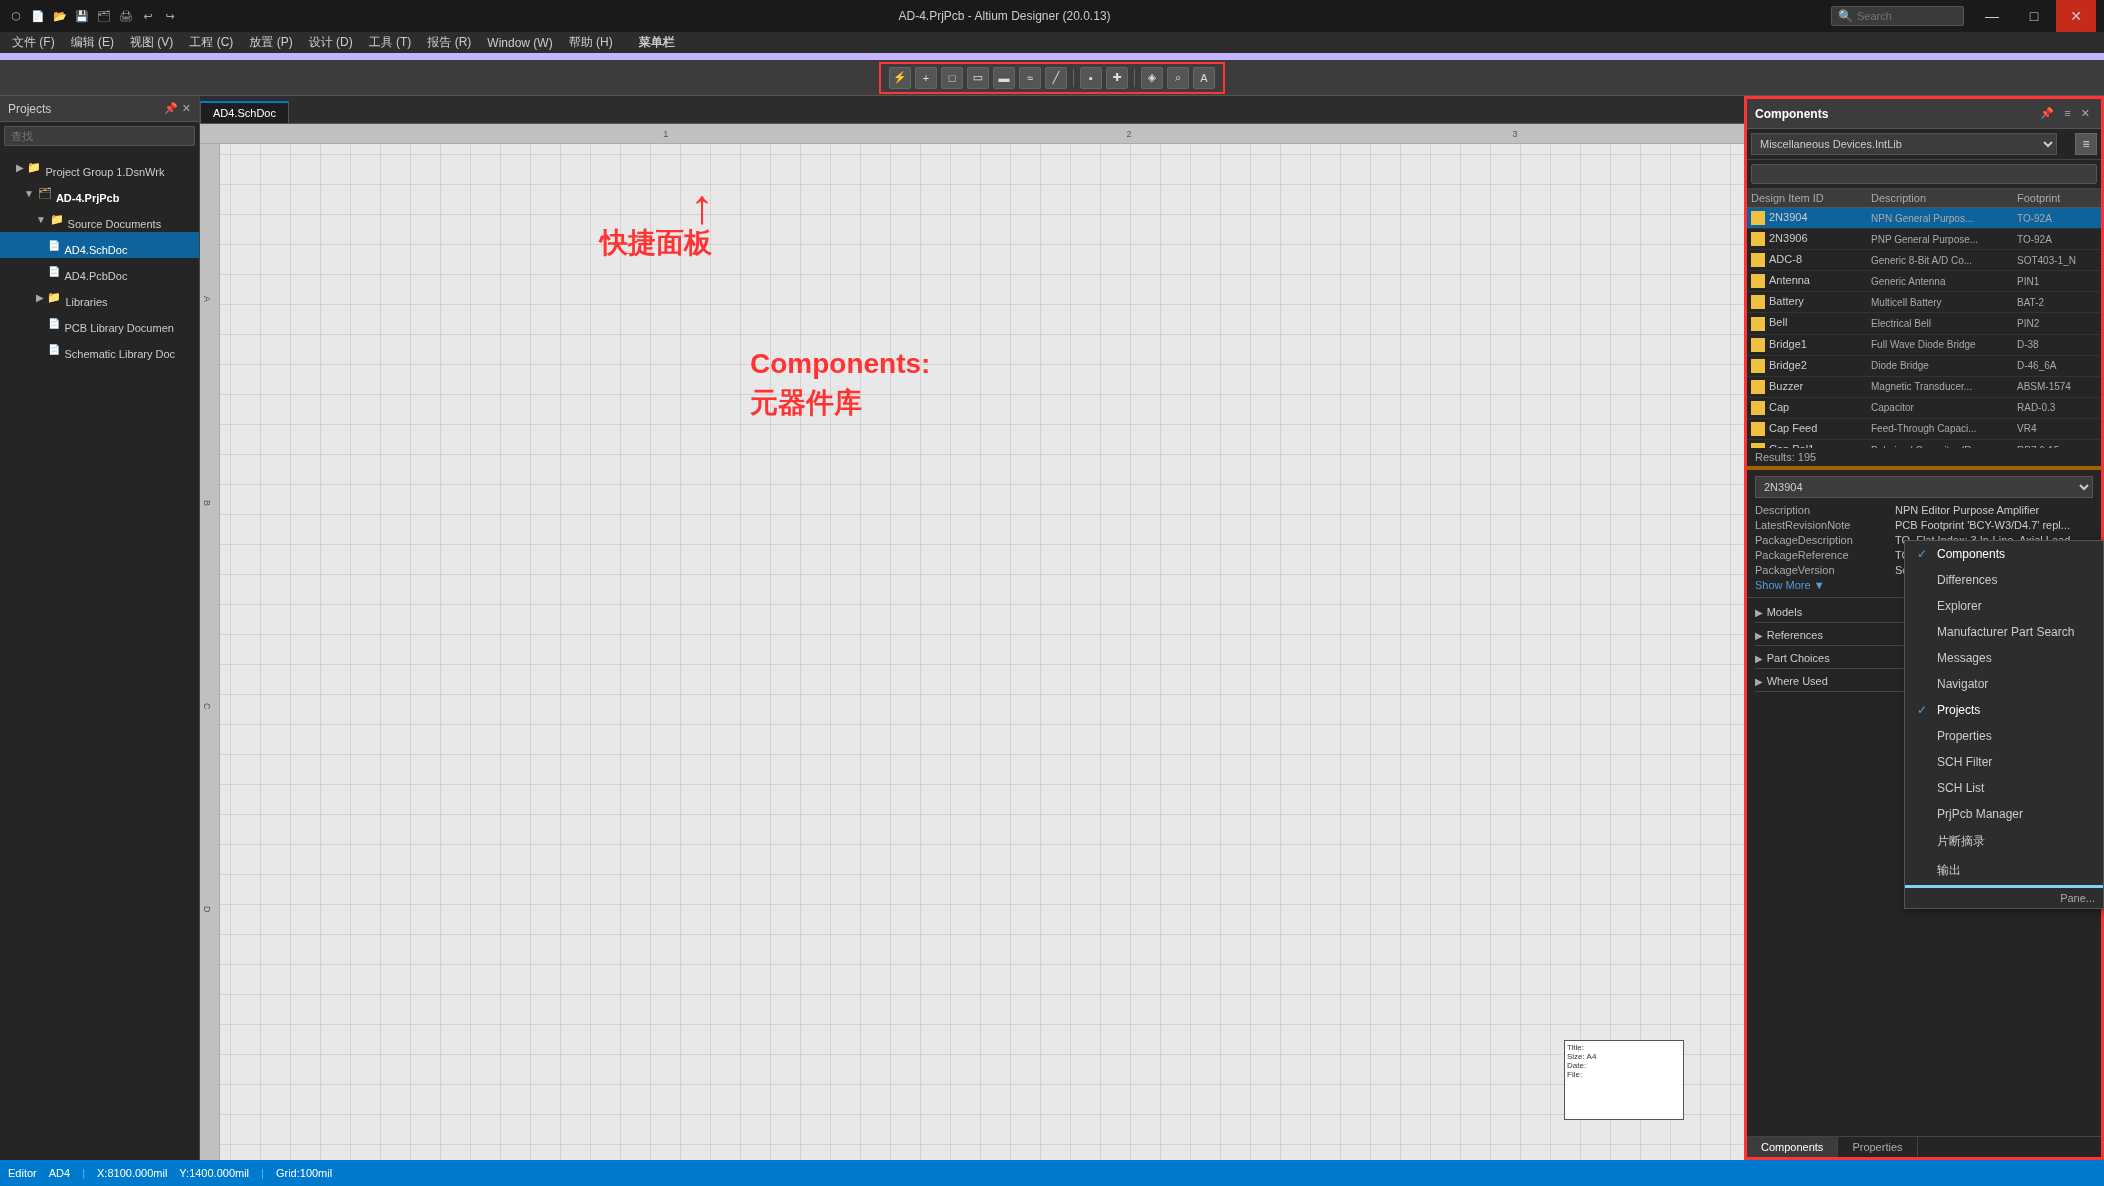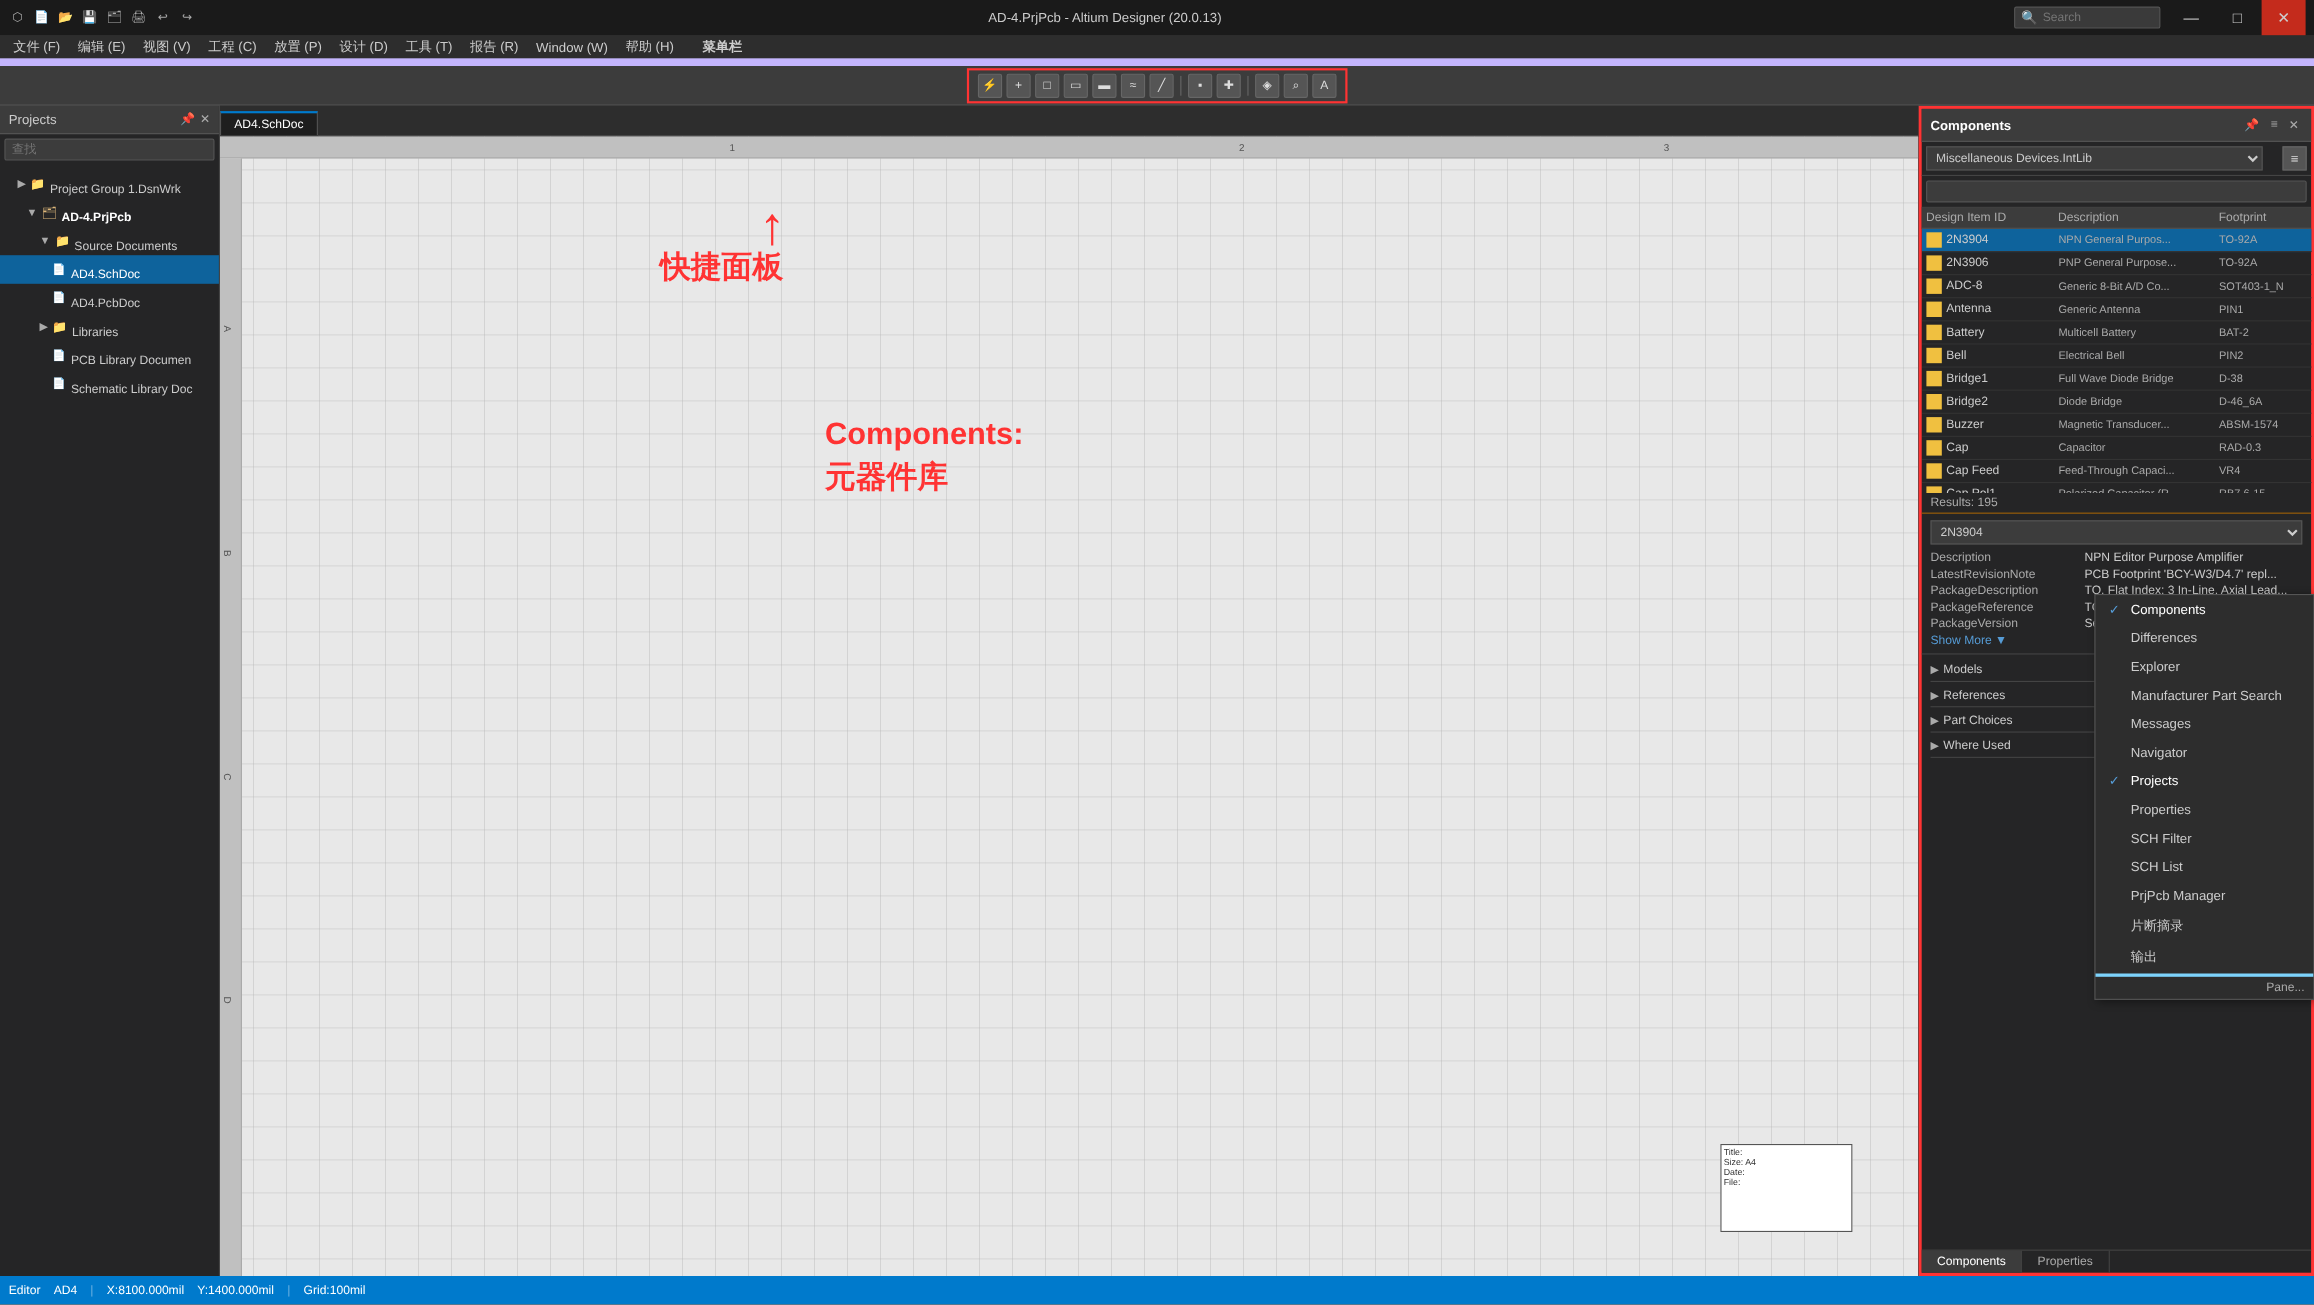--- a/index.html
+++ b/index.html
@@ -77,21 +77,21 @@
     #comp-search { padding: 4px; border-bottom: 1px solid #444; }
     #comp-search input { width: 100%; background: #3c3c3c; border: 1px solid #555; color: #ccc; padding: 3px 6px; font-size: 11px; outline: none; border-radius: 2px; }
     #comp-table-header { display: grid; grid-template-columns: 120px 1fr 80px; background: #3c3c3c; border-bottom: 1px solid #555; padding: 3px 4px; font-size: 11px; color: #aaa; }
     #comp-list { flex: 1; overflow-y: auto; max-height: 240px; }
     .comp-row { display: grid; grid-template-columns: 120px 1fr 80px; padding: 3px 4px; font-size: 11px; cursor: pointer; border-bottom: 1px solid #333; align-items: center; }
     .comp-row.selected { background: #0e639c; }
     .comp-icon { width: 14px; height: 14px; background: #f0c040; display: inline-block; margin-right: 4px; vertical-align: middle; }
     .comp-name { color: #ccc; }
     .comp-desc { color: #aaa; font-size: 10px; overflow: hidden; text-overflow: ellipsis; white-space: nowrap; }
     .comp-fp { color: #aaa; font-size: 10px; }
-    #results-count { padding: 3px 8px; font-size: 11px; color: #aaa; border-bottom: 1px solid #a16207; }
+    #results-count { padding: 3px 8px; font-size: 11px; color: #aaa; border-bottom: 4px solid #a16207; }
     #detail-panel { padding: 6px 8px; border-bottom: 1px solid #444; }
     #detail-selector { width: 100%; background: #3c3c3c; border: 1px solid #555; color: #ccc; padding: 3px 4px; font-size: 11px; outline: none; margin-bottom: 6px; }
     .detail-row { display: flex; margin-bottom: 3px; font-size: 11px; }
     .detail-key { color: #aaa; width: 140px; flex-shrink: 0; }
     .detail-val { color: #ccc; flex: 1; overflow: hidden; text-overflow: ellipsis; white-space: nowrap; }
     .show-more { color: #569cd6; cursor: pointer; font-size: 11px; margin-top: 3px; }
     #sections { padding: 4px 8px; }
     .section-header { padding: 4px 0; color: #ccc; cursor: pointer; font-size: 11px; display: flex; align-items: center; gap: 4px; border-bottom: 1px solid #444; margin-bottom: 2px; }
     .section-chevron { color: #aaa; font-size: 10px; }
     .bottom-tab { padding: 4px 14px; cursor: pointer; font-size: 11px; color: #aaa; border-right: 1px solid #444; height: 100%; display: flex; align-items: center; }
@@ -264,21 +264,21 @@
           <div><span>Title:</span></div>
           <div><span>Size:</span> <span>A4</span></div>
           <div><span>Date:</span></div>
           <div><span>File:</span></div>
         </div>
       </div>
 
       <div id="annot-shortcut">快捷面板</div>
       <div style="position:absolute;top:55px;left:490px;color:#ff3333;font-weight:bold;font-size:48px;pointer-events:none;">↑</div>
       <div id="annot-components">
-        <div style="color:#ff3333;font-weight:bold;font-size:28px;margin-top:31px;">Components:</div>
+        <div style="color:#ff3333;font-weight:bold;font-size:28px;">Components:</div>
         <div style="color:#ff3333;font-weight:bold;font-size:28px;">元器件库</div>
       </div>
     </div>
   </div>
 
   <div id="right-panel" style="border: 3px solid #ff3333;">
     <div id="right-panel-header">
       <span id="right-panel-title">Components</span>
       <div id="right-panel-controls">
         <span>📌</span>

